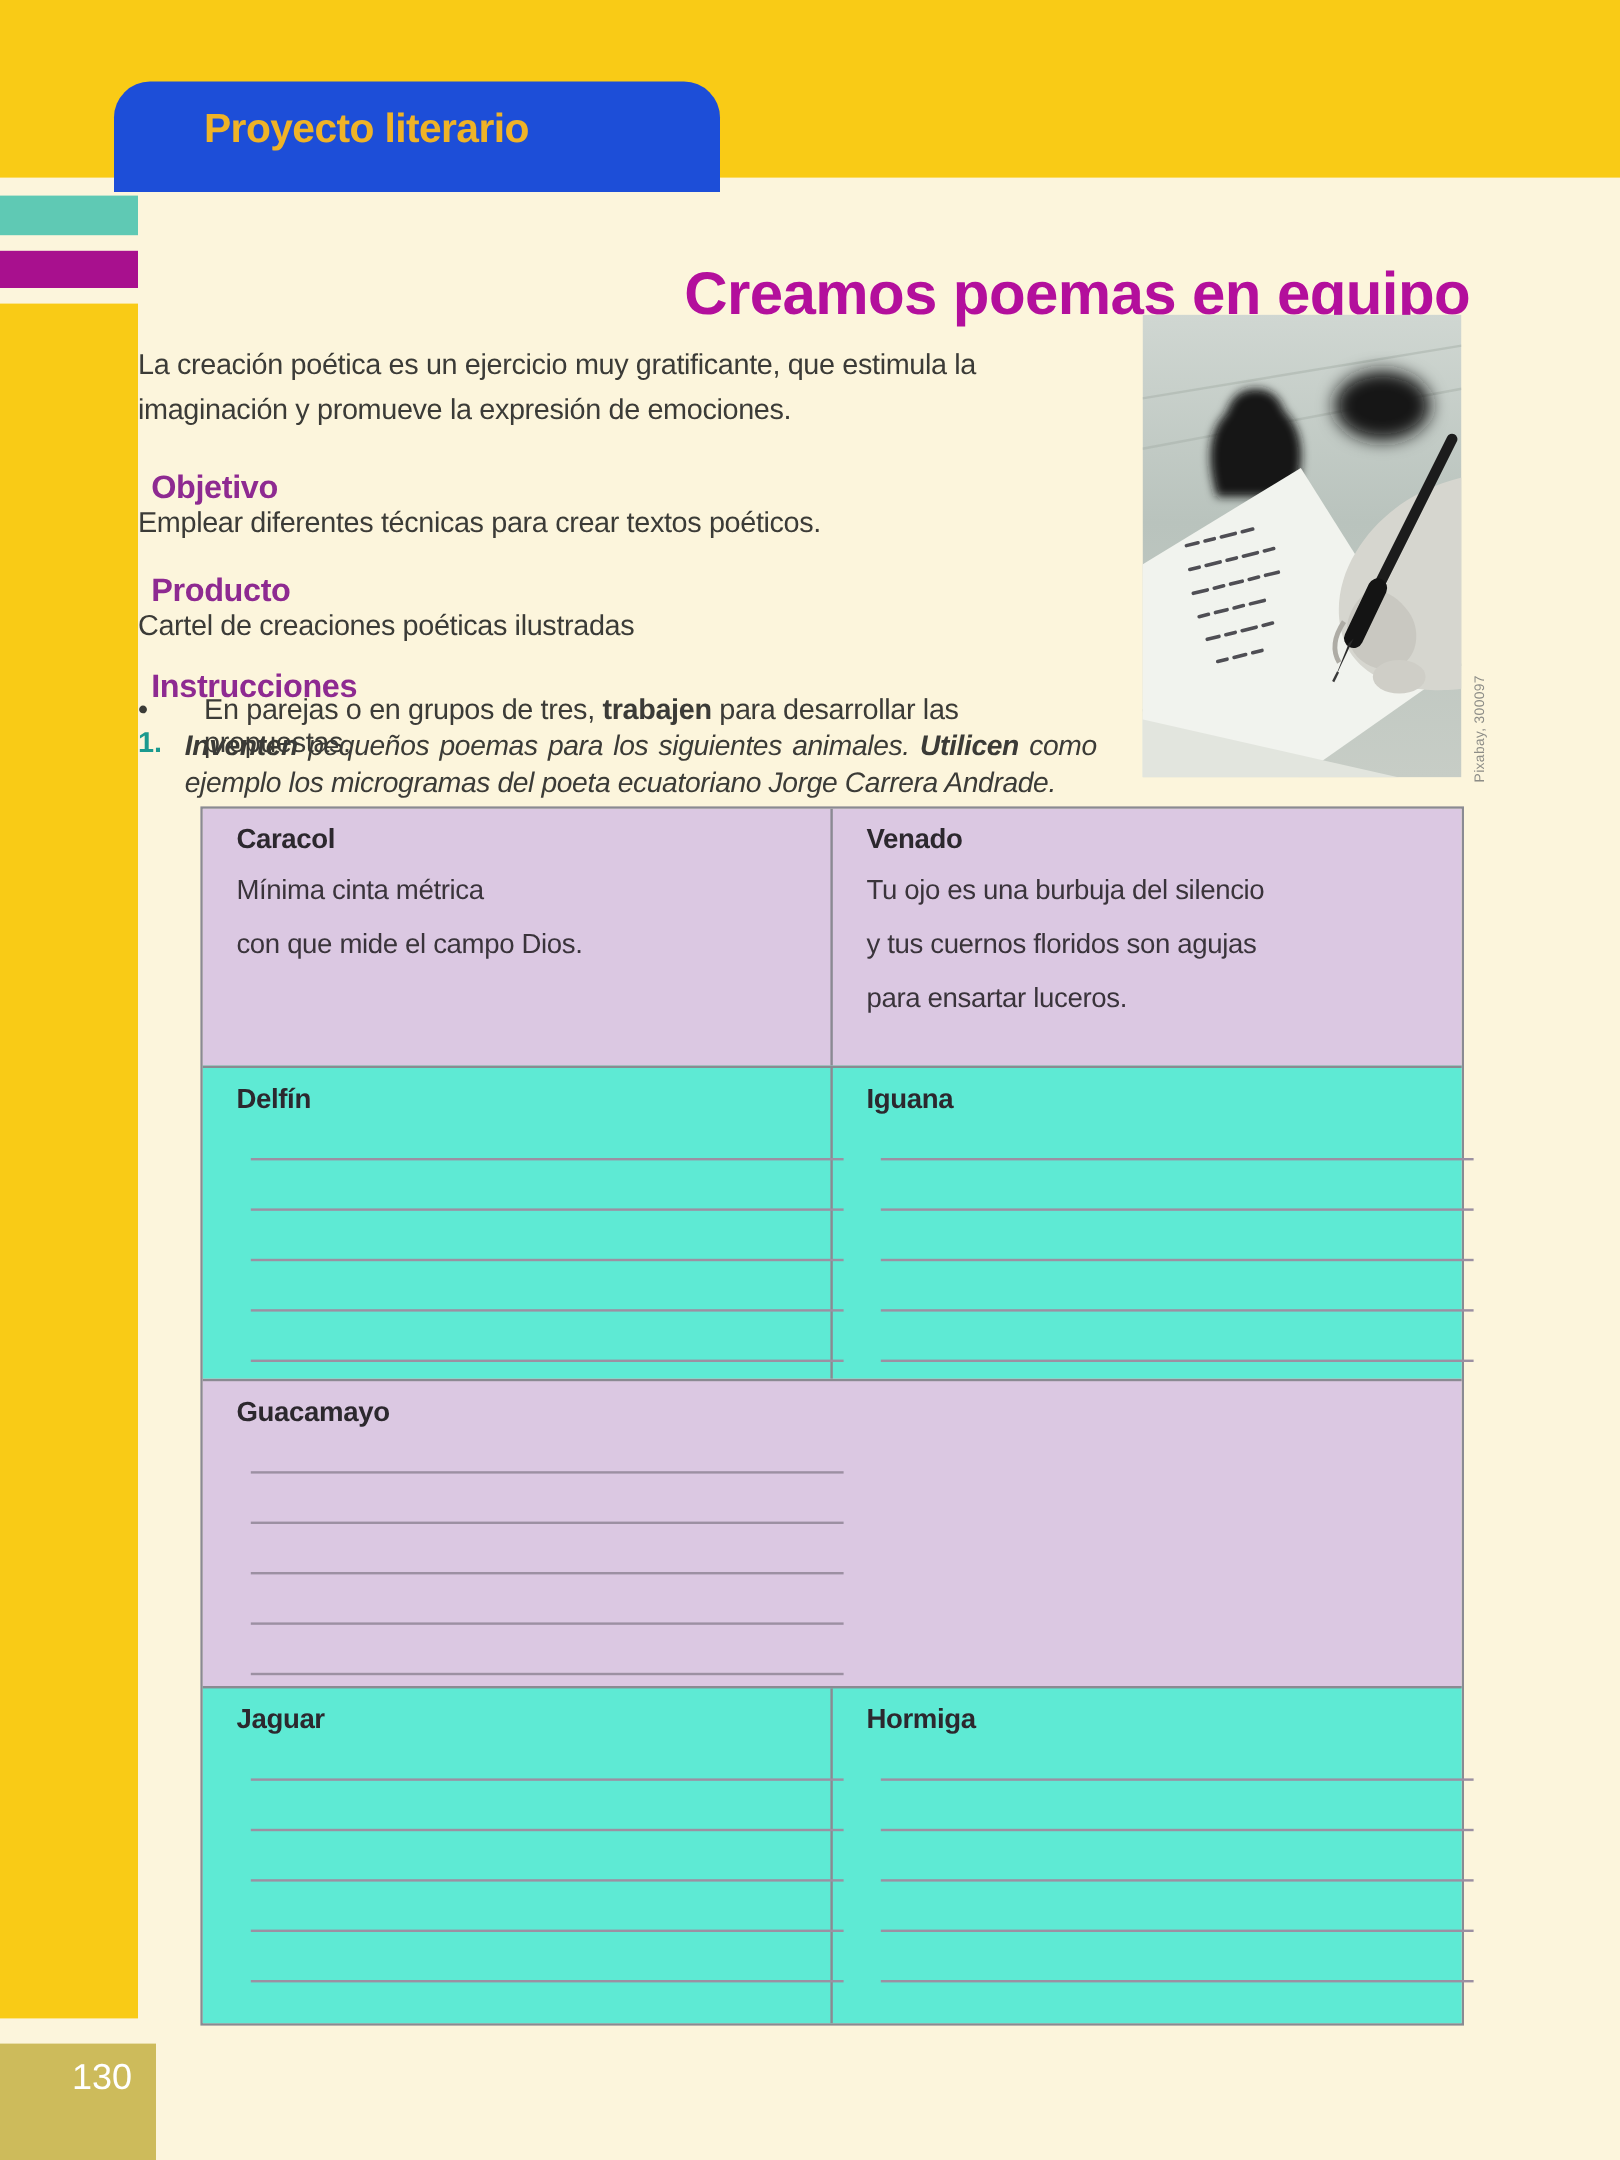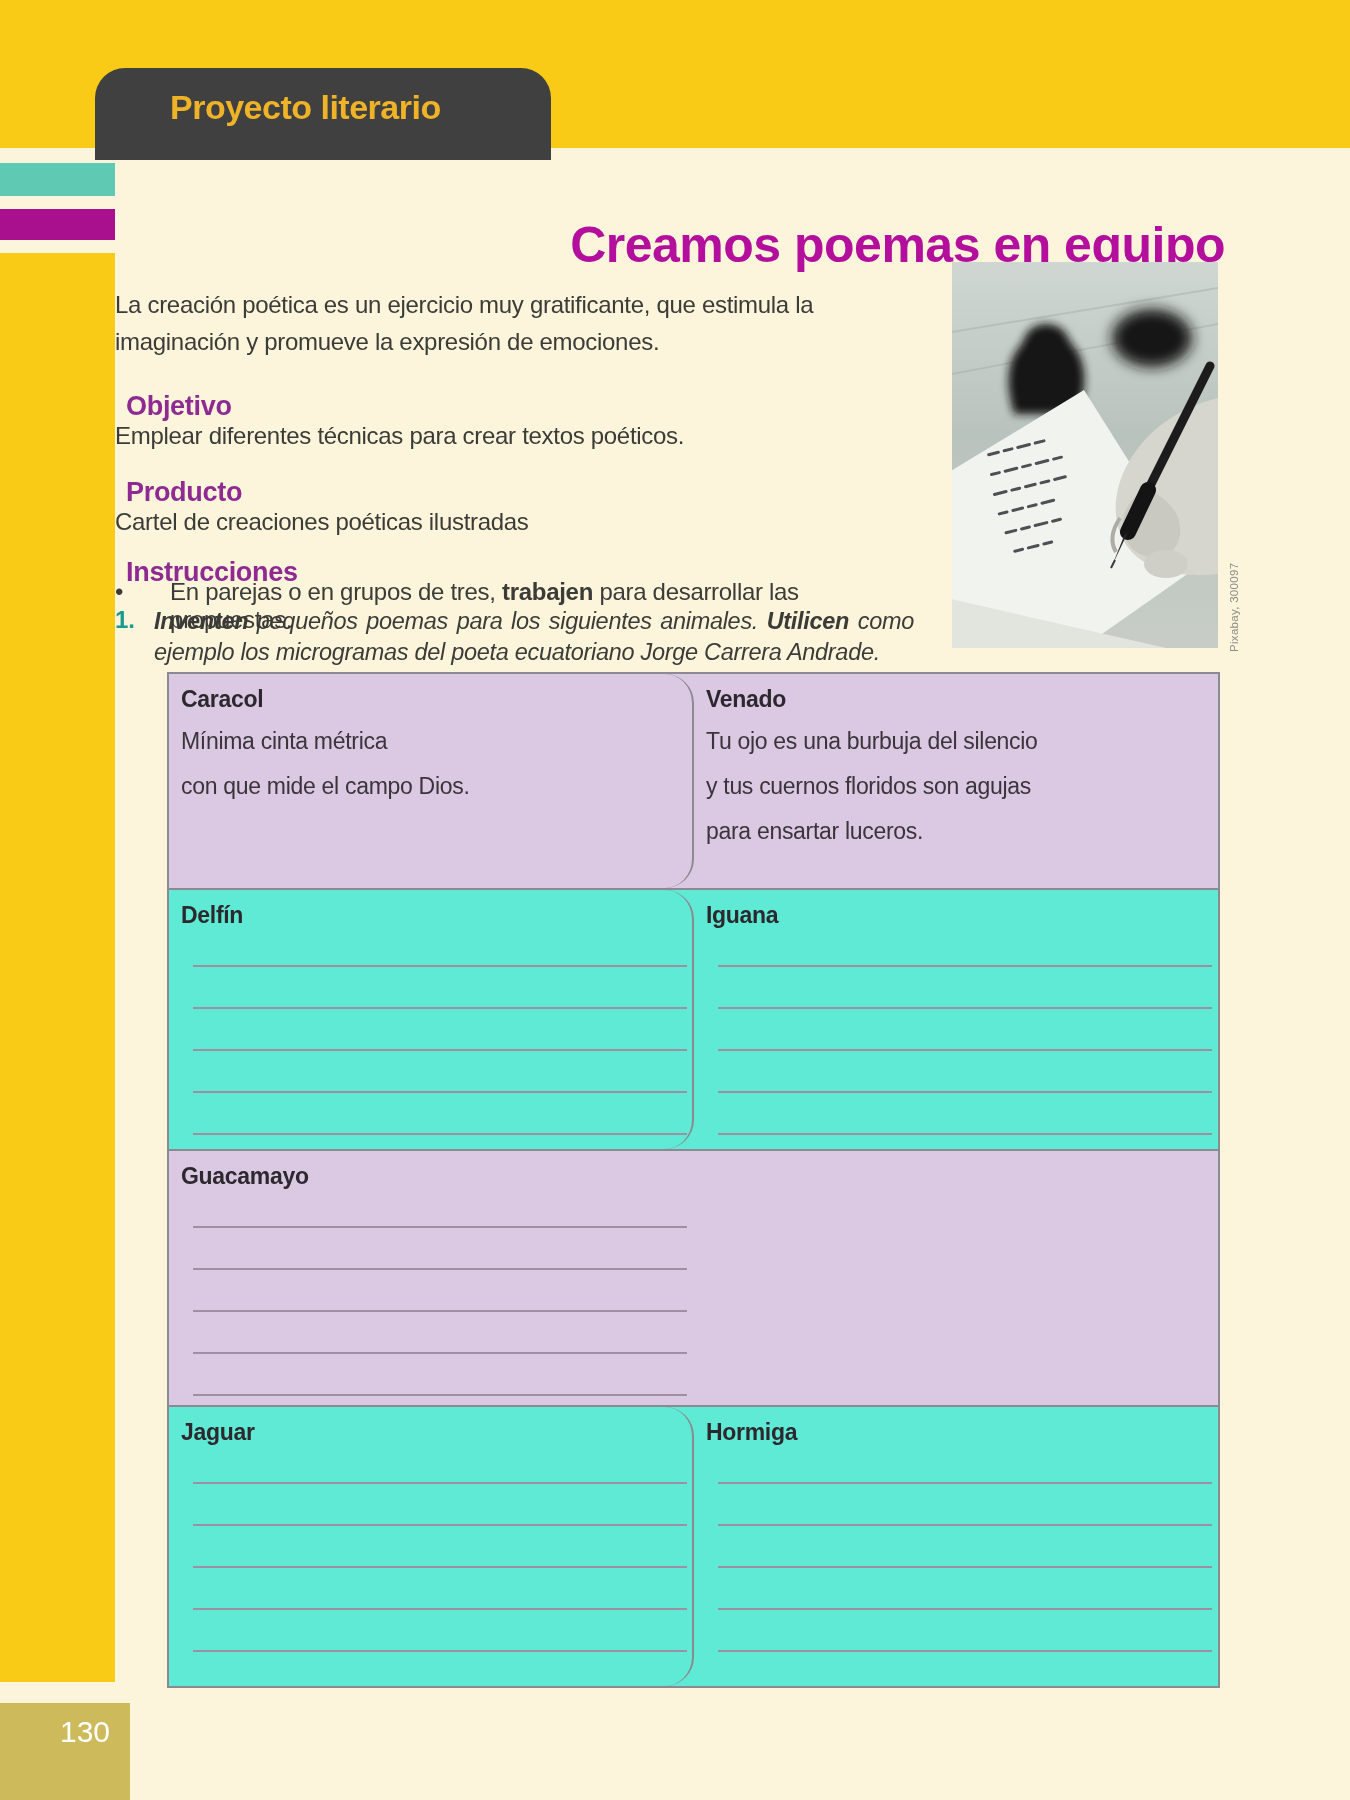--- a/index.html
+++ b/index.html
@@ -7,21 +7,21 @@
     width:1350px;height:1800px;position:relative;overflow:hidden;
     background:#fcf5dc;
     font-family:"Liberation Sans", sans-serif;
     -webkit-font-smoothing:antialiased;
   }
   .abs{position:absolute;}
 
   
   .band-top{left:0;top:0;width:1350px;height:148px;background:#f9cb16;}
   .tab-box{
-    left:95px;top:68px;width:456px;height:92px;background:#404040;
+    left:95px;top:68px;width:505px;height:92px;background:#1d4ed8;
     border-radius:30px 30px 0 0;
   }
   .tab-box .tab-label{
     display:block;padding:20px 0 0 75px;
     font-size:34px;font-weight:bold;color:#efb327;letter-spacing:-0.5px;
   }
   .bar{left:0;width:115px;}
   .bar-teal{top:163px;height:33px;background:#5fc9b4;}
   .bar-magenta{top:209px;height:31px;background:#a8108e;}
   .col-left{left:0;top:253px;width:115px;height:1429px;background:#f9cb16;}
@@ -78,21 +78,21 @@
     display:flex;flex-direction:column;
   }
   .trow{display:flex;box-sizing:border-box;}
   .trow + .trow{border-top:2px solid #8a8a92;}
   .trow.dark{background:#dbc8e2;}
   .trow.light{background:#5eead4;}
   .row1{height:220px;}
   .row2{height:267px;}
   .row3{height:263px;}
   .row4{height:288px;}
-  .tcell{box-sizing:border-box;padding:12px 14px 0 12px;border-radius:29px;}
+  .tcell{box-sizing:border-box;padding:12px 14px 0 28px;}
   .tcell.left{width:525px;border-right:2px solid #8a8a92;}
   .tcell.right{width:524px;}
   .cell-title{
     font-size:23px;font-weight:bold;color:#2c282e;letter-spacing:-0.3px;
   }
   .poem{margin-top:6px;}
   .poem .poem-line{
     font-size:23px;line-height:45px;color:#3a343b;letter-spacing:-0.3px;
   }
   .rules{margin-top:4px;}

